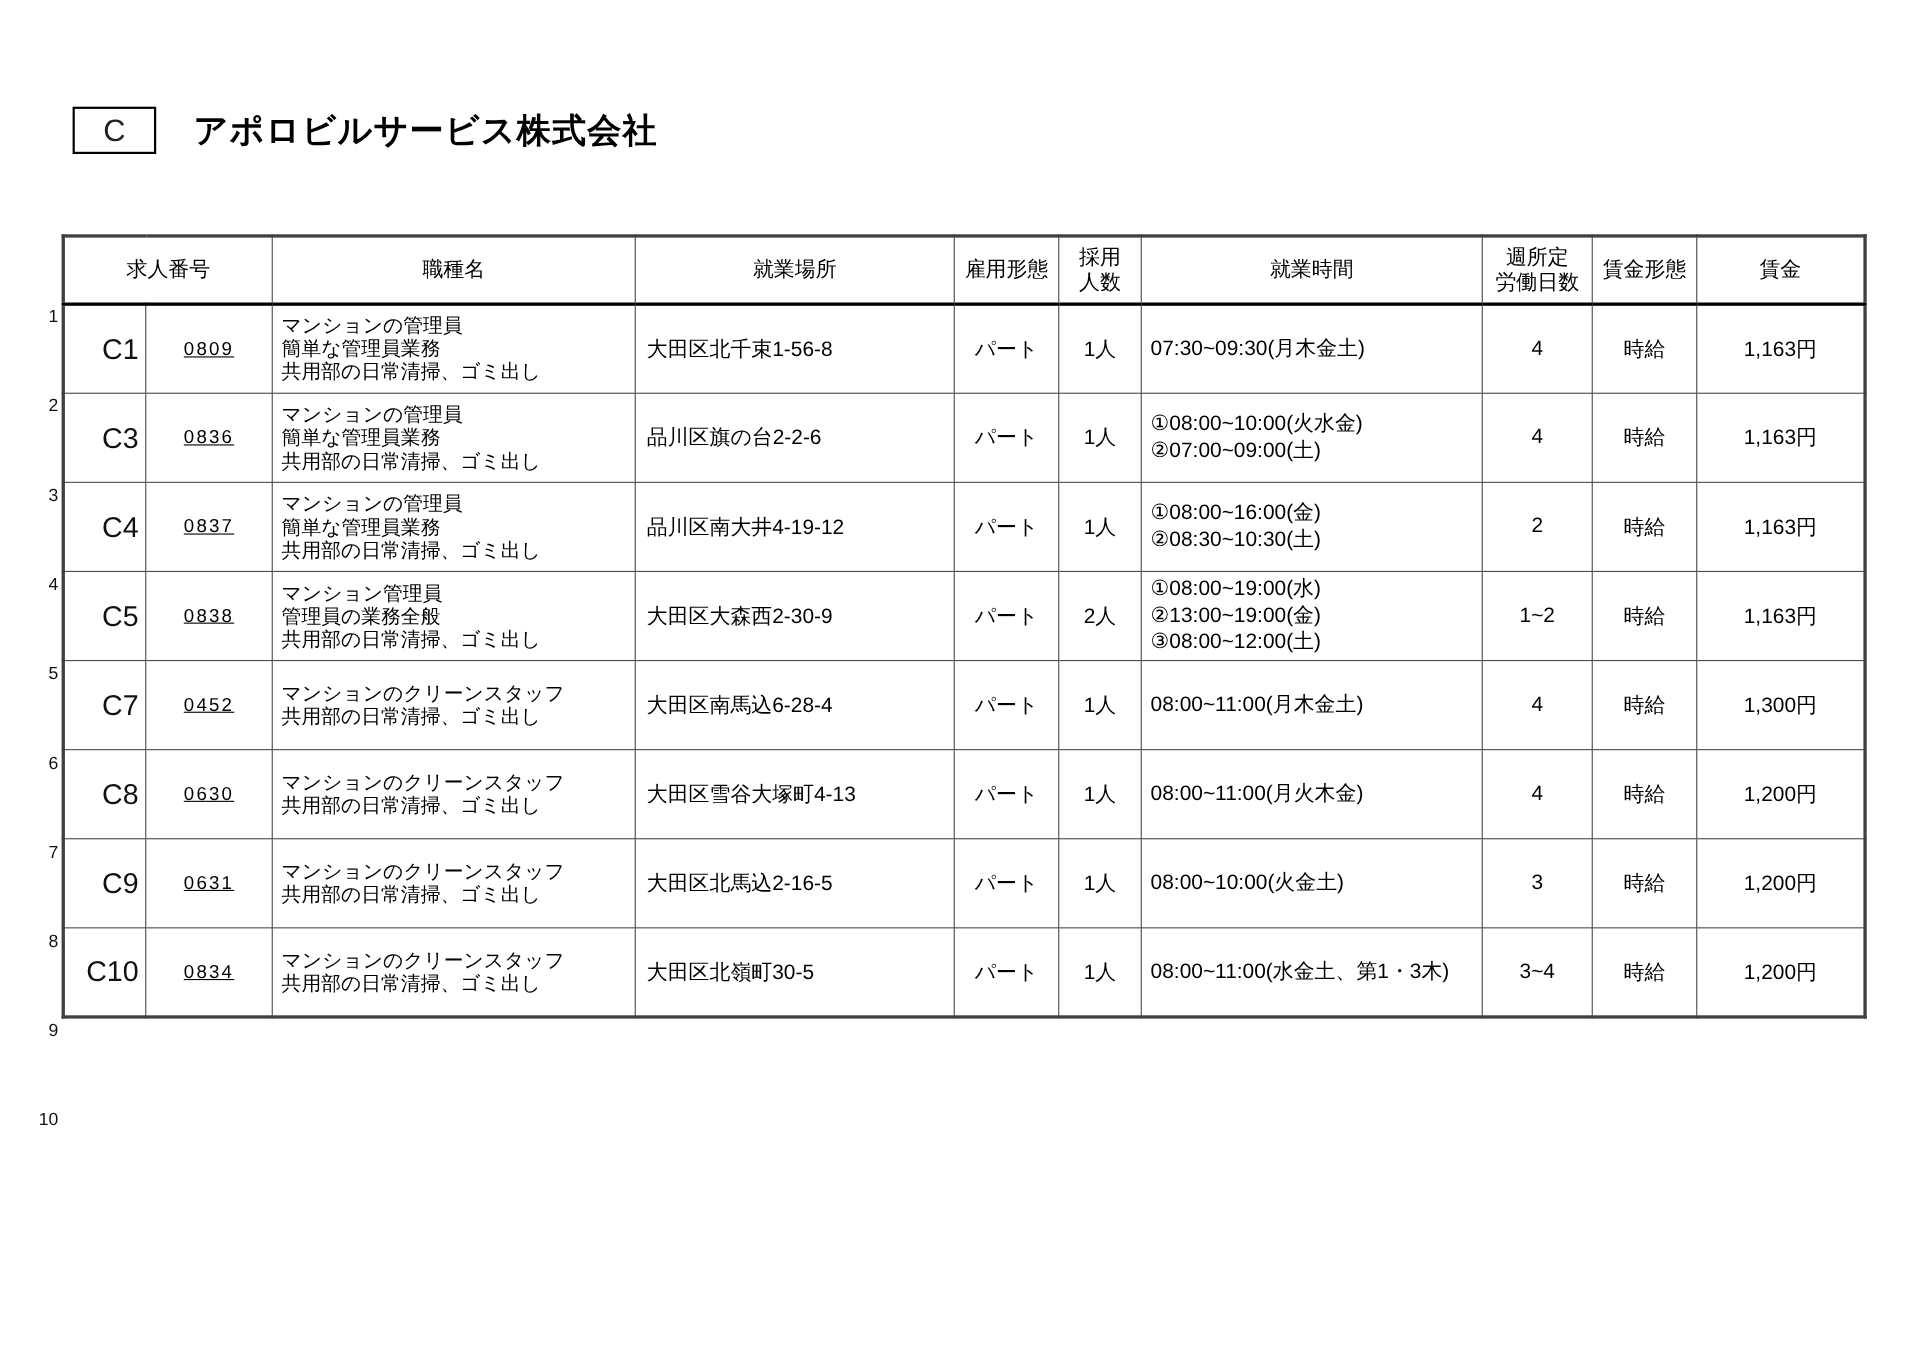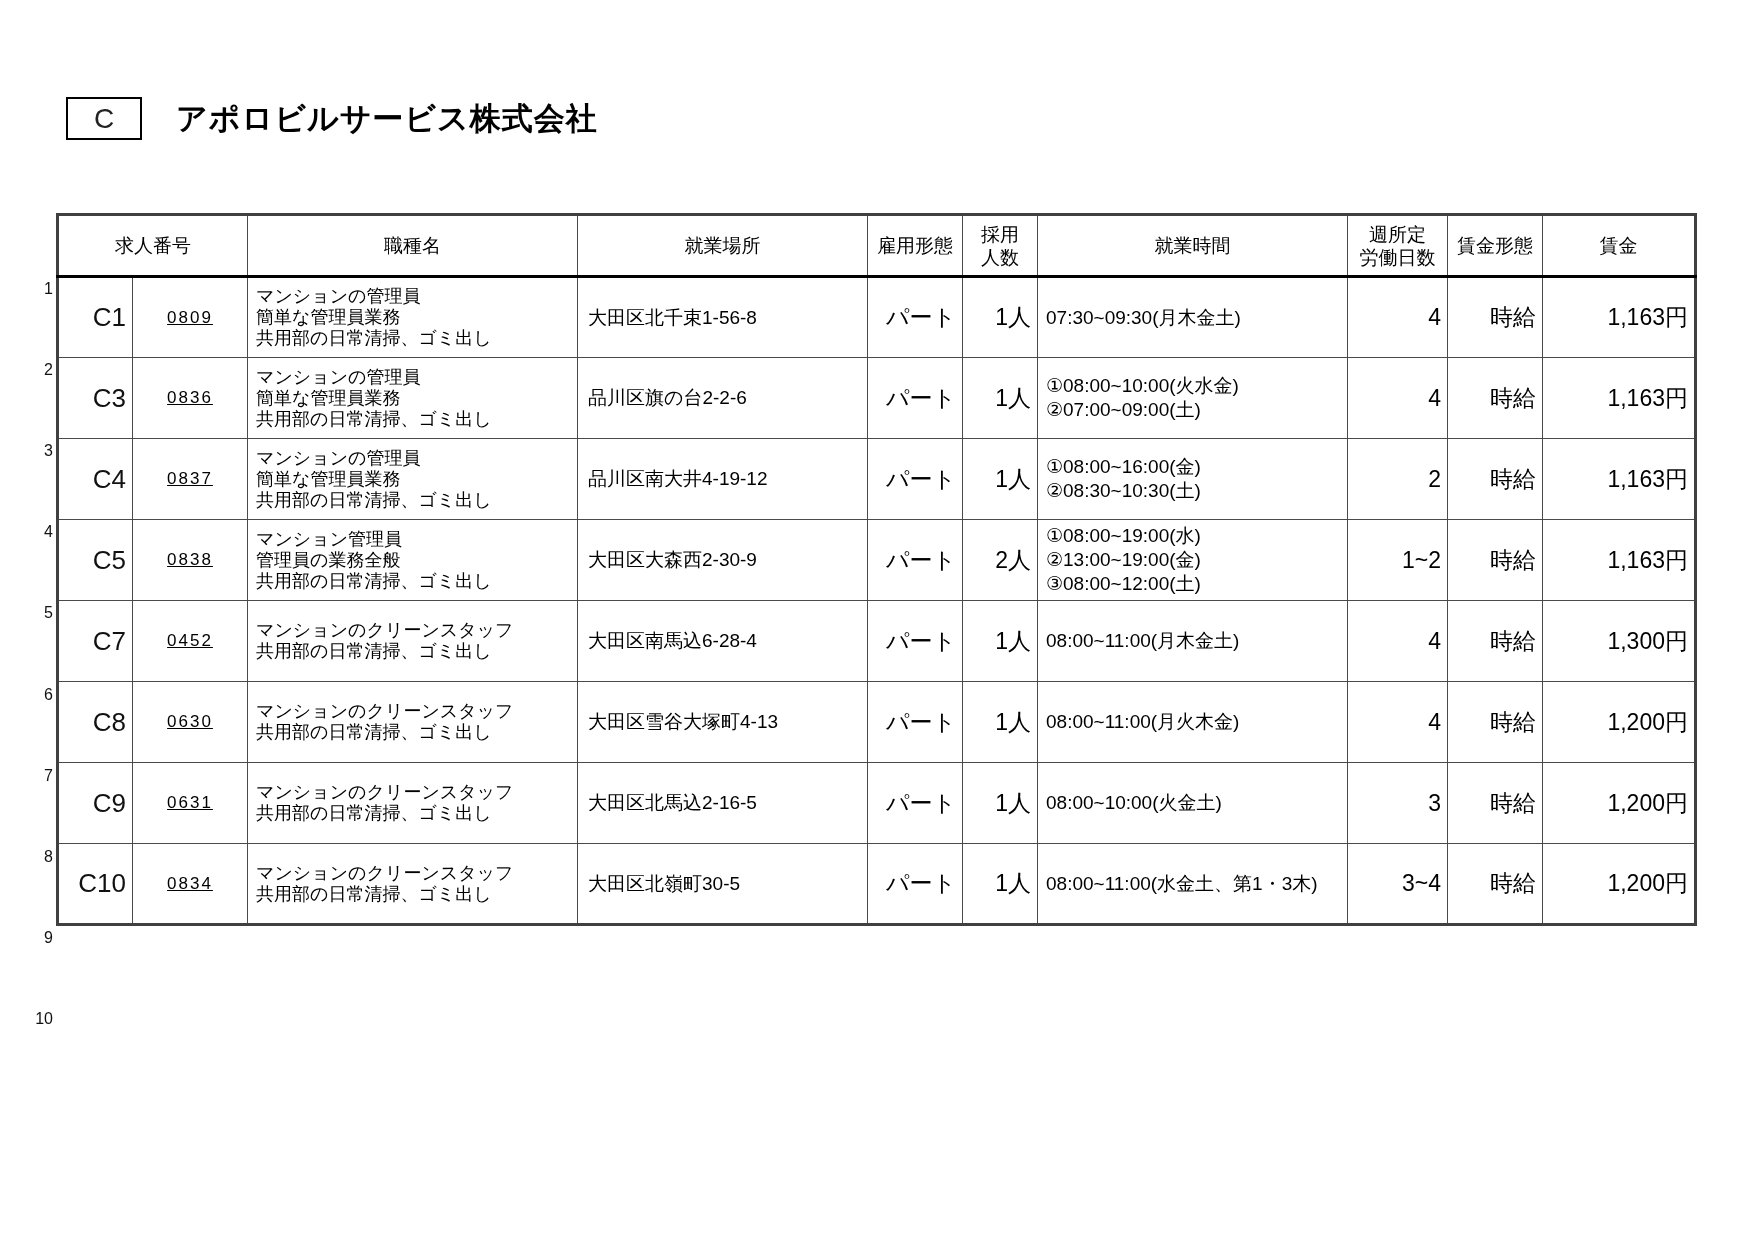--- a/index.html
+++ b/index.html
@@ -27,21 +27,21 @@
   .jobs thead th {
     height: 62px; font-weight: normal; font-size: 19px;
     text-align: center; vertical-align: middle;
     border-bottom: 3px solid #000; line-height: 23px; background: #fff;
   }
   .jobs tbody td { height: 81px; vertical-align: middle; }
   td.c-code { text-align: right; font-size: 26px; color: #111; }
   td.c-num  { text-align: center; font-size: 17px; letter-spacing: 2px; text-decoration: underline; }
   td.c-job  { font-size: 18px; line-height: 21px; padding-left: 8px; }
   td.c-loc  { font-size: 19px; padding-left: 10px; }
-  td.c-emp, td.c-hires, td.c-days, td.c-wagetype, td.c-wage { text-align: right; font-size: 23px; }
+  td.c-emp, td.c-hires, td.c-days, td.c-wagetype, td.c-wage { text-align: center; font-size: 19px; }
   td.c-hours { font-size: 19px; line-height: 24px; padding-left: 8px; }
 
   .idx-rail { position: absolute; left: 24px; top: 248px; width: 34px; }
   .idx {
     height: 81.2px; display: flex; align-items: center; justify-content: flex-end;
     font-size: 16px; padding-right: 5px; color: #111;
   }
 </style>
 </head>
 <body>

